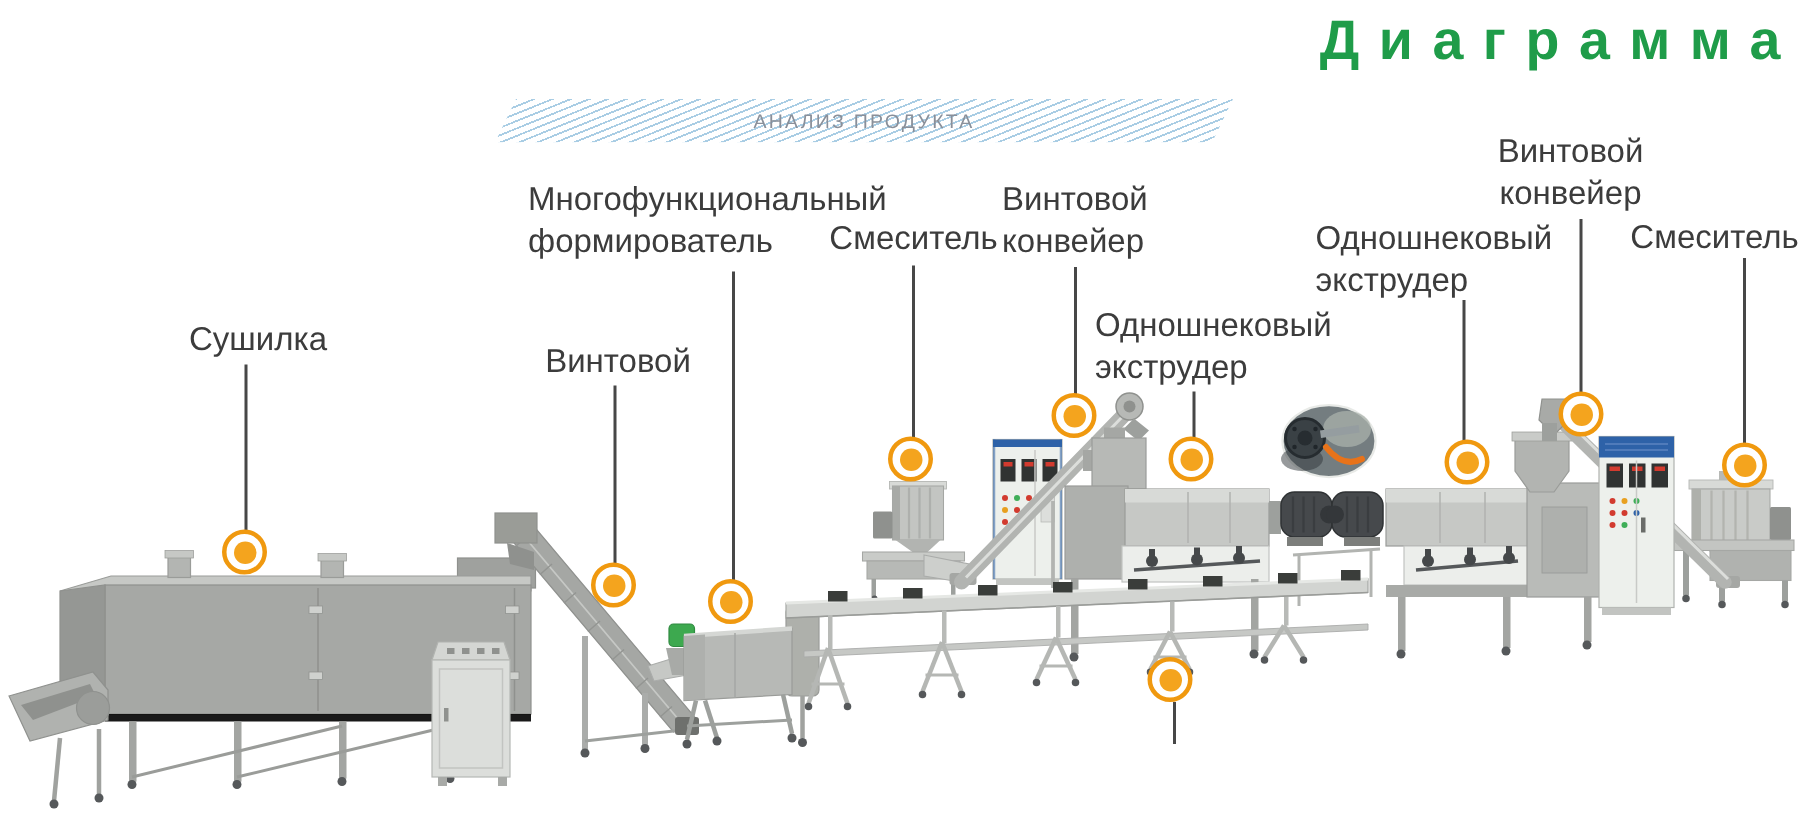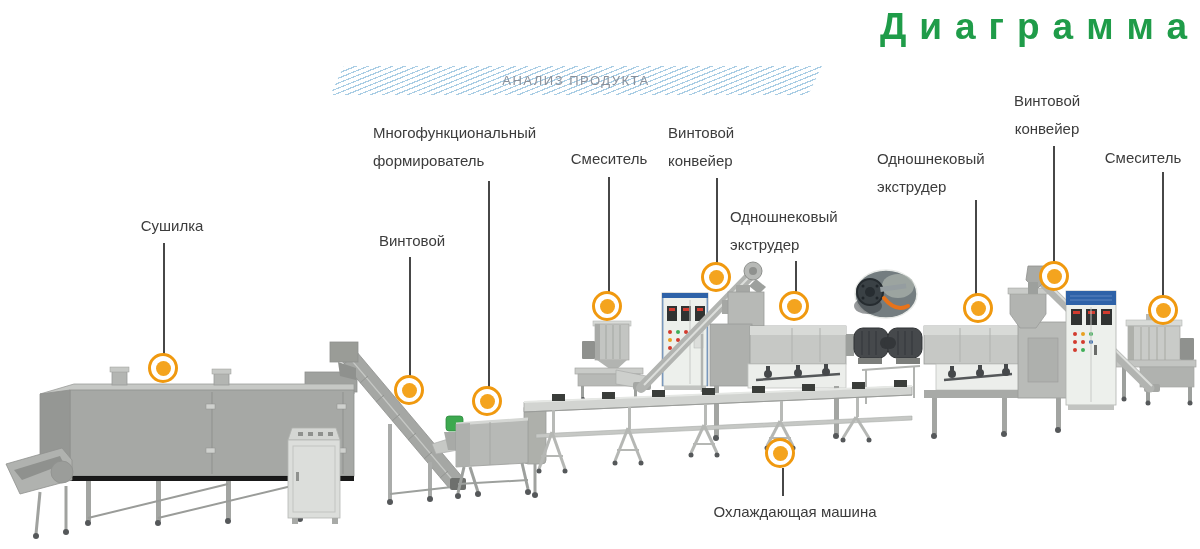--- a/index.html
+++ b/index.html
@@ -7,21 +7,21 @@
          font-family:"Liberation Sans", sans-serif;}
   
   #title{position:absolute;left:0;top:6px;width:100%;text-align:right;margin:0;
          font-size:37px;font-weight:700;letter-spacing:13px;color:#1f9c49;}
   #hatch-band{position:absolute;left:330px;top:66px;width:492px;height:29px;
       background:repeating-linear-gradient(158deg,#a9cde4 0 1.2px,rgba(255,255,255,0) 1.2px 4.6px);
       clip-path:polygon(14px 0,100% 0,calc(100% - 14px) 100%,0 100%);}
   #subtitle{position:absolute;left:330px;top:66px;width:492px;height:29px;line-height:29px;
       text-align:center;font-size:13px;letter-spacing:1.5px;color:#8a909a;}
   
-  .label{position:absolute;font-size:15px;line-height:28px;color:#3c3c3c;white-space:pre-line;}
+  .label{position:absolute;font-size:22px;line-height:28px;color:#3c3c3c;white-space:pre-line;}
   .center{transform:translateX(-50%);text-align:center;}
   
   .leader{position:absolute;width:1.5px;background:#474747;}
   
   .marker{position:absolute;width:30px;height:30px;border:3.5px solid #f0990f;background:#fff;
           border-radius:50%;box-sizing:border-box;display:flex;align-items:center;justify-content:center;}
   .dot{width:15px;height:15px;border-radius:50%;background:#f4a41e;}
   svg{position:absolute;left:0;top:0;}
 </style>
 </head>
@@ -386,27 +386,26 @@
     </div>
   <div class="marker" style="left:1039px;top:261px">
       <span class="dot"></span>
     </div>
   <div class="marker" style="left:1148px;top:295px">
       <span class="dot"></span>
     </div>
 
   <div class="label center" style="left:172px;top:212px">Сушилка</div>
   <div class="label center" style="left:412px;top:227px">Винтовой</div>
-  <div class="label" style="left:373px;top:119px">Многофункциональный
+  <div class="label" style="left:352px;top:119px">Многофункциональный
 формирователь</div>
   <div class="label center" style="left:609px;top:145px">Смеситель</div>
   <div class="label" style="left:668px;top:119px">Винтовой
 конвейер</div>
   <div class="label" style="left:730px;top:203px">Одношнековый
 экструдер</div>
-  <div class="label center" style="left:795px;top:498px">Охлаждающая машина</div>
   <div class="label" style="left:877px;top:145px">Одношнековый
 экструдер</div>
   <div class="label center" style="left:1047px;top:87px">Винтовой
 конвейер</div>
   <div class="label center" style="left:1143px;top:144px">Смеситель</div>
 
 </div>
 
 </body></html>

